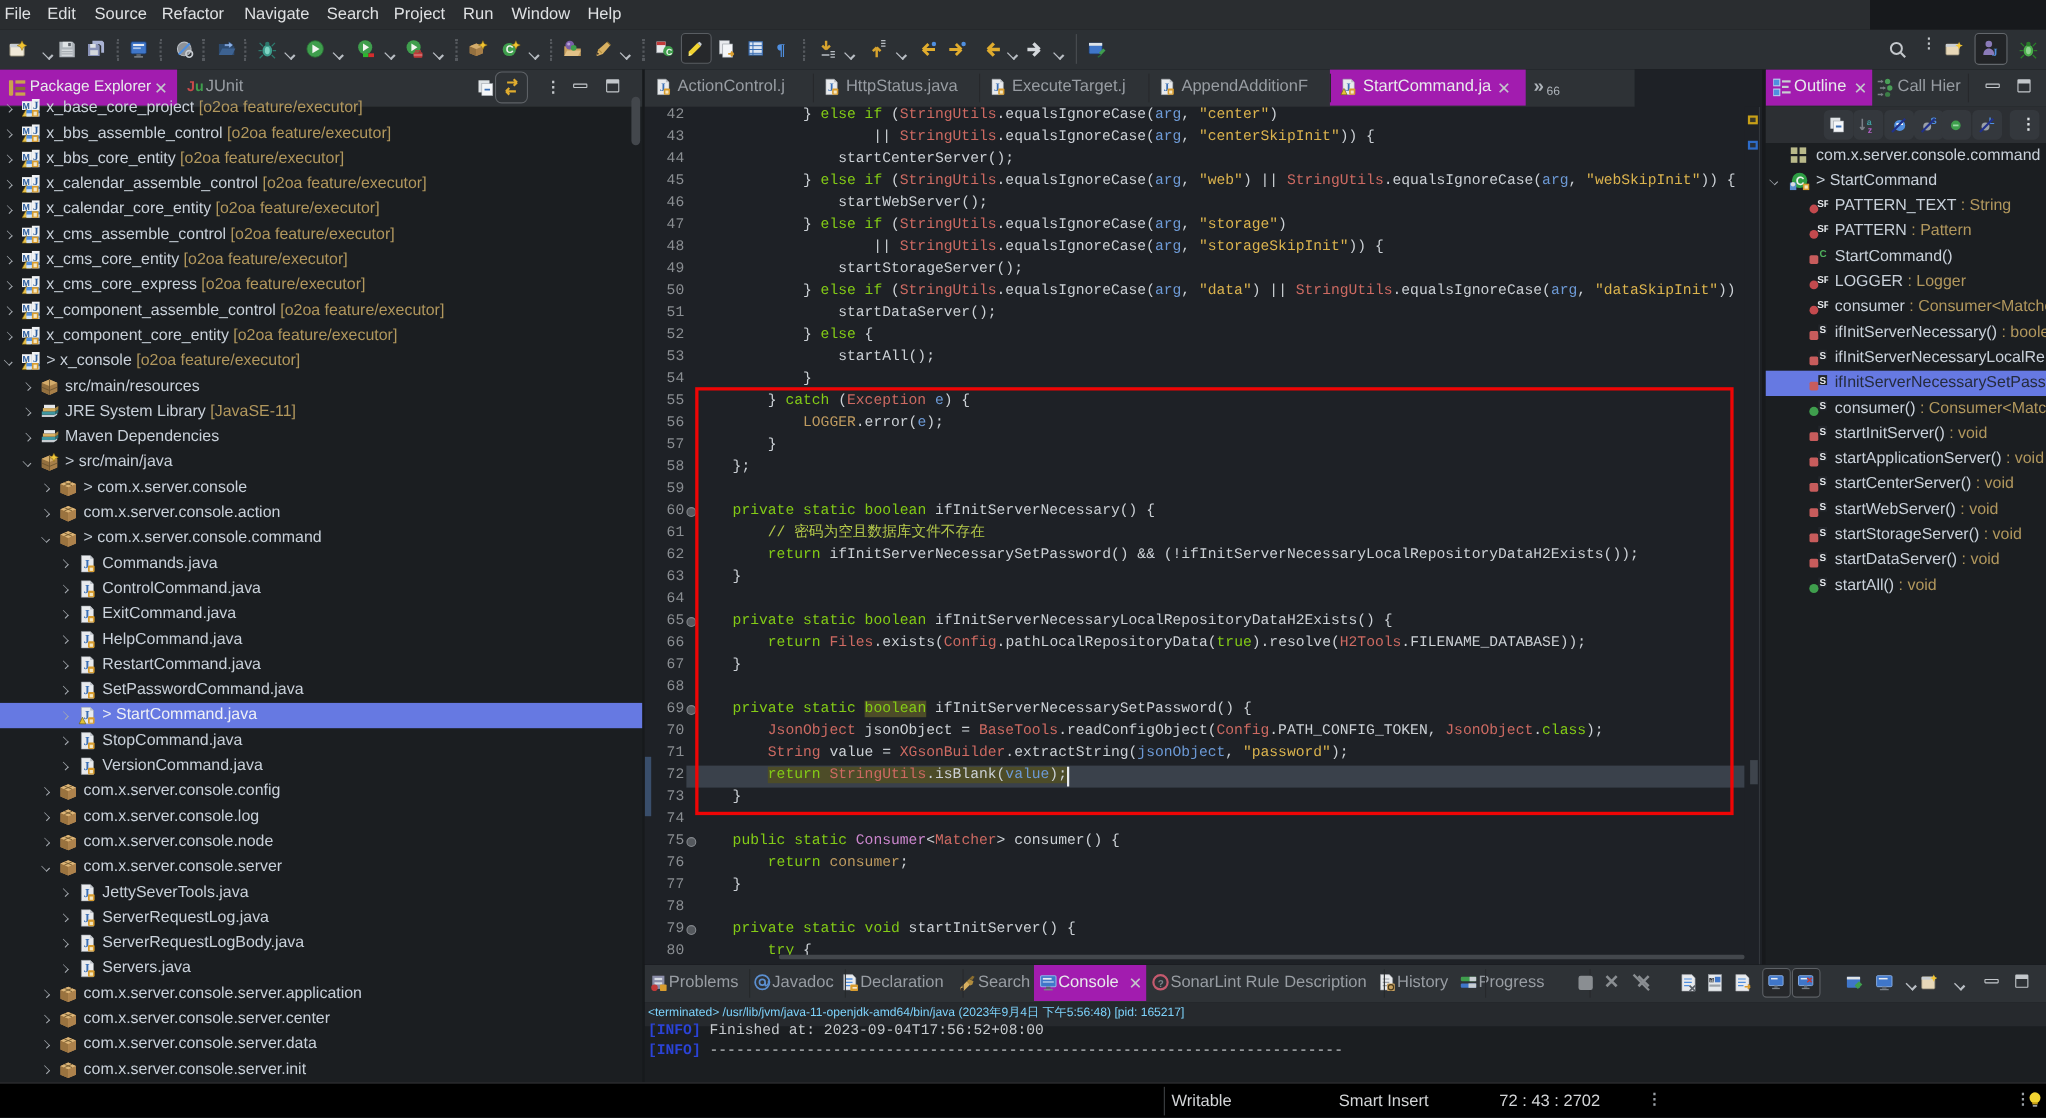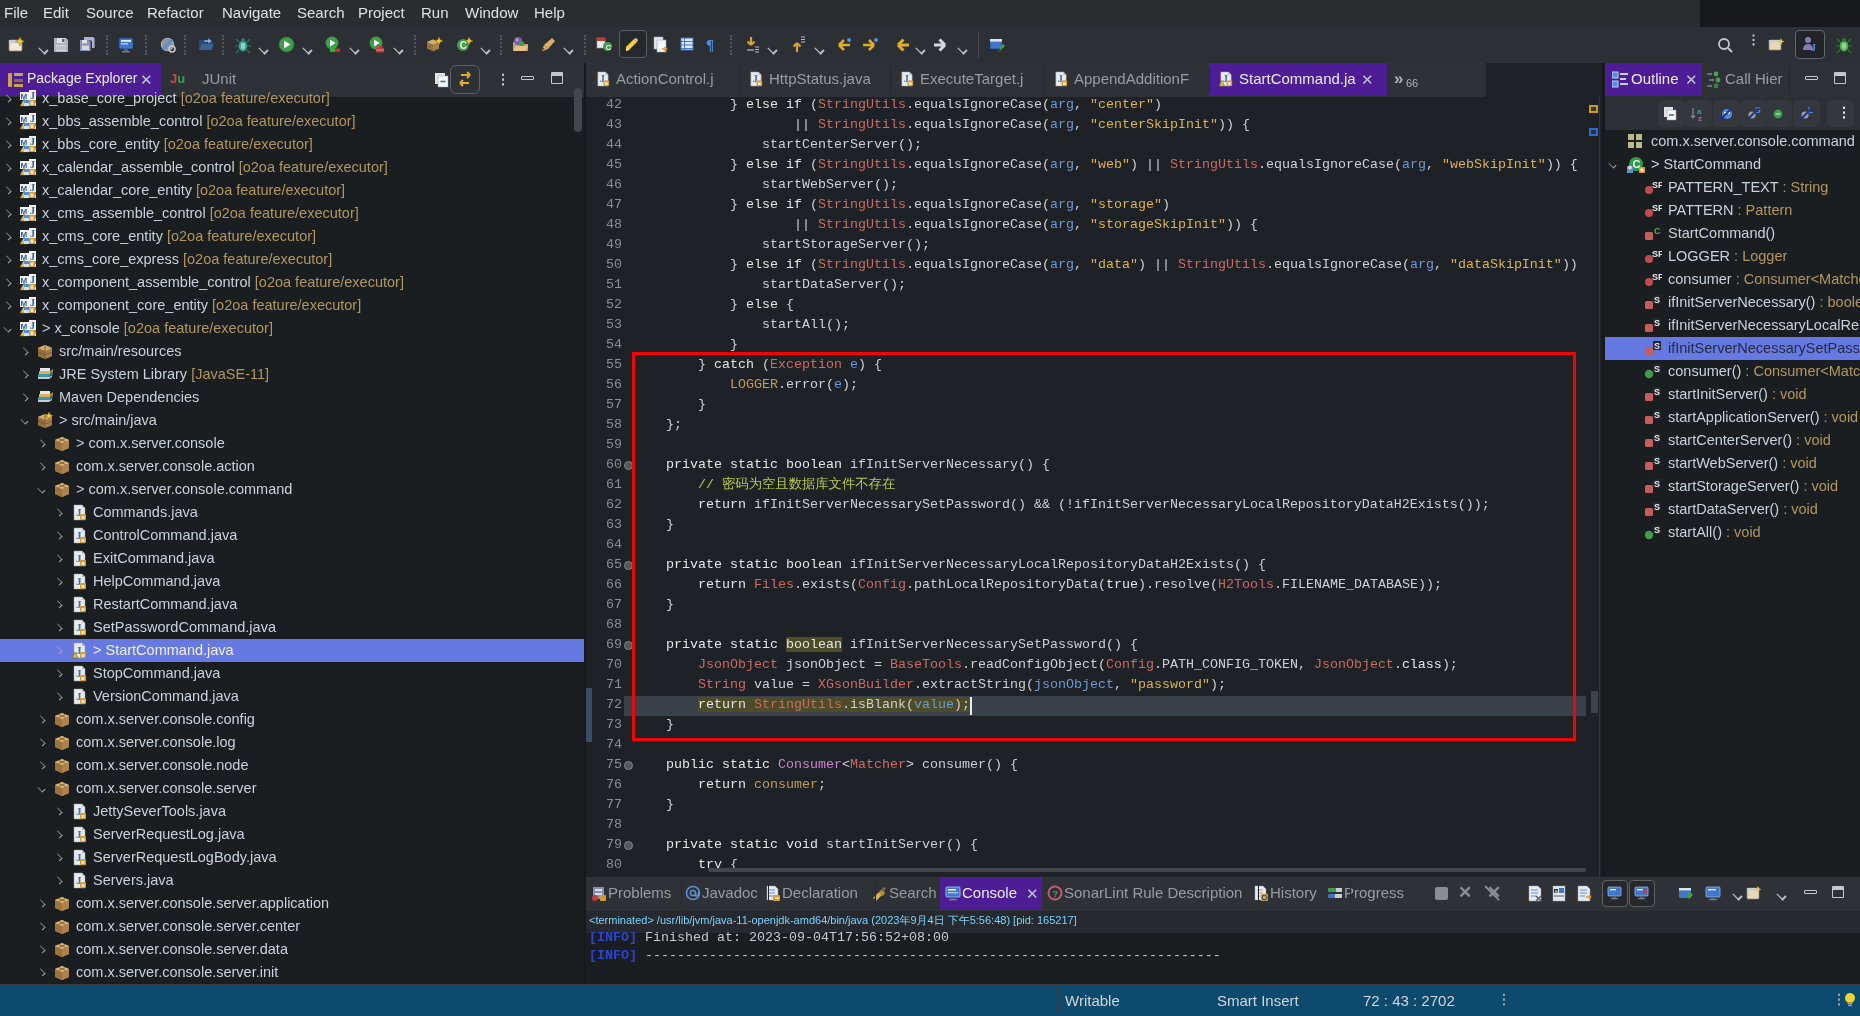--- a/index.html
+++ b/index.html
@@ -9,46 +9,46 @@
 #menubar span{position:absolute;top:4px;font-size:15px;color:#dfe1e3}
 #toolbar{left:0;top:27px;width:1860px;height:36px;background:#2c3034}
 .sep{position:absolute;top:8px;width:2px;height:20px;border-left:2px dotted #55595e}
 .chev{position:absolute;top:18px;width:8px;height:8px}
 .chev:before{content:"";position:absolute;left:0;top:0;width:7px;height:7px;border-right:2px solid #b9bec4;border-bottom:2px solid #b9bec4;transform:rotate(45deg) scale(1,.62);transform-origin:center}
 .ticon{position:absolute;top:9px;width:18px;height:18px}
 
 .tabstrip{background:#2e3236;overflow:hidden}
 .tab{position:absolute;top:0;height:33px;overflow:hidden;white-space:nowrap}
 .tab .lbl{position:absolute;top:7px;font-size:15px;color:#989da3}
-.tab.active{background:#4c1d95}
+.tab.active{background:#a21caf}
 .tab.active .lbl{color:#e8eaec}
 .tclose{position:absolute;top:8px;font-size:15px;color:#c3c7cb}
 .vline{position:absolute;top:4px;width:1px;height:26px;background:#26282b}
 
 #pe{left:0;top:63px;width:584px;height:921px;background:#1b1e21;overflow:hidden}
 #editor{left:586px;top:63px;width:1016px;height:814px;background:#1e2126;overflow:hidden}
 #outline{left:1605px;top:63px;width:255px;height:814px;background:#1b1e21;overflow:hidden}
 #consolep{left:586px;top:877px;width:1274px;height:107px;background:#1b1e21;overflow:hidden}
-#statusbar{left:0;top:984px;width:1860px;height:32px;background:#0c4a6e;border-top:1px solid #3a3d40}
+#statusbar{left:0;top:984px;width:1860px;height:32px;background:#000000;border-top:1px solid #3a3d40}
 #statusbar span{position:absolute;top:7px;font-size:15px;color:#d3d5d7}
 
 .trow{position:absolute;left:0;width:584px;height:23px;white-space:nowrap;overflow:hidden}
 .trow .nm{position:absolute;top:3px;font-size:14.5px;color:#c9d1da}
 .trow .dec{color:#b1975d}
 .trow.sel{background:#6679e2}
 .trow.sel .nm{color:#eef0f6}
 .tchev{position:absolute;top:8px;width:7px;height:7px}
 .tchev:before{content:"";position:absolute;width:6px;height:6px;border-right:1.6px solid #a6abb1;border-bottom:1.6px solid #a6abb1;transform:rotate(-45deg) scale(.62,1)}
 .tchev.dn:before{transform:rotate(45deg) scale(1,.62)}
 .tic{position:absolute;top:3px;width:17px;height:17px}
 
 .ecl{position:absolute;font-family:"Liberation Mono",monospace;font-size:13.33px;line-height:20px;white-space:pre}
 #nums{left:12px;top:-1px;text-align:right;width:24px;color:#8a8e92}
 #code{left:48px;top:-1px;color:#ccd1d6}
-.K{color:#e5e5e5}.T{color:#cd6a62}.S{color:#dcb44e}.V{color:#6d9ad6}.F{color:#bf9b60}.C{color:#b5c94a}.I{color:#cd87cf}
+.K{color:#84cc16}.T{color:#cd6a62}.S{color:#dcb44e}.V{color:#6d9ad6}.F{color:#bf9b60}.C{color:#b5c94a}.I{color:#cd87cf}
 .hl{background:#4d4c28}
 #curline{left:38px;top:599px;width:962px;height:20px;background:#3a414b}
 #rangebar{left:0;top:591px;width:6px;height:54px;background:#394e6b}
 #redrect{left:46px;top:255px;width:944px;height:389px;border:3px solid #ef0505}
 .fold{position:absolute;left:38px;width:9px;height:9px;border-radius:50%;background:#54585d;border:1px solid #84888d}
 
 .orow{position:absolute;left:0;width:255px;height:23px;white-space:nowrap;overflow:hidden}
 .orow .nm{position:absolute;top:3px;font-size:14.5px;color:#c9d1da}
 .orow .ty{color:#b1975d}
 .orow.sel{background:#6679e2}
@@ -417,21 +417,21 @@
 <div class="abs tabstrip" style="left:0;top:0;width:584px;height:34px">
 <div class="tab active" style="left:0;width:161px">
         <svg class="abs" style="left:8px;top:9px" width="16" height="16" viewBox="0 0 16 16">
           <use href="#pegold"></use>
         </svg>
         <span class="lbl" style="left:27px;font-size:14px">Package Explorer</span>
         <span class="tclose" style="left:140px">✕</span>
       </div>
 <div class="tab" style="left:161px;width:75px">
         <span class="abs" style="left:9px;top:8px;font-size:13px;font-weight:bold"><span style="color:#c84a4a">J</span><span style="color:#3f9e4d">u</span></span>
-        <span class="lbl" style="left:41px">JUnit</span>
+        <span class="lbl" style="left:26px">JUnit</span>
       </div>
 <svg class="abs" style="left:434px;top:9px" width="17" height="17" viewBox="0 0 17 17">
         <rect x="1" y="1" width="10" height="11" fill="#dfe3e6"></rect>
         <rect x="4" y="4" width="10" height="11" fill="#f4f6f8" stroke="#9aa0a6" stroke-width=".5"></rect>
         <path d="M6.5 9.5h5" stroke="#3b6fb5" stroke-width="1.6"></path>
       </svg>
 <div class="abs" style="left:450px;top:2px;width:30px;height:29px;border:1.5px solid #5d6166;border-radius:6px"></div>
 <svg class="abs" style="left:456px;top:8px" width="18" height="17" viewBox="0 0 18 17">
         <path d="M5 4h9m0 0L11 1m3 3l-3 3" stroke="#e0ac2e" stroke-width="2" fill="none"></path>
         <path d="M13 12H4m0 0l3-3m-3 3l3 3" stroke="#e0ac2e" stroke-width="2" fill="none"></path>

